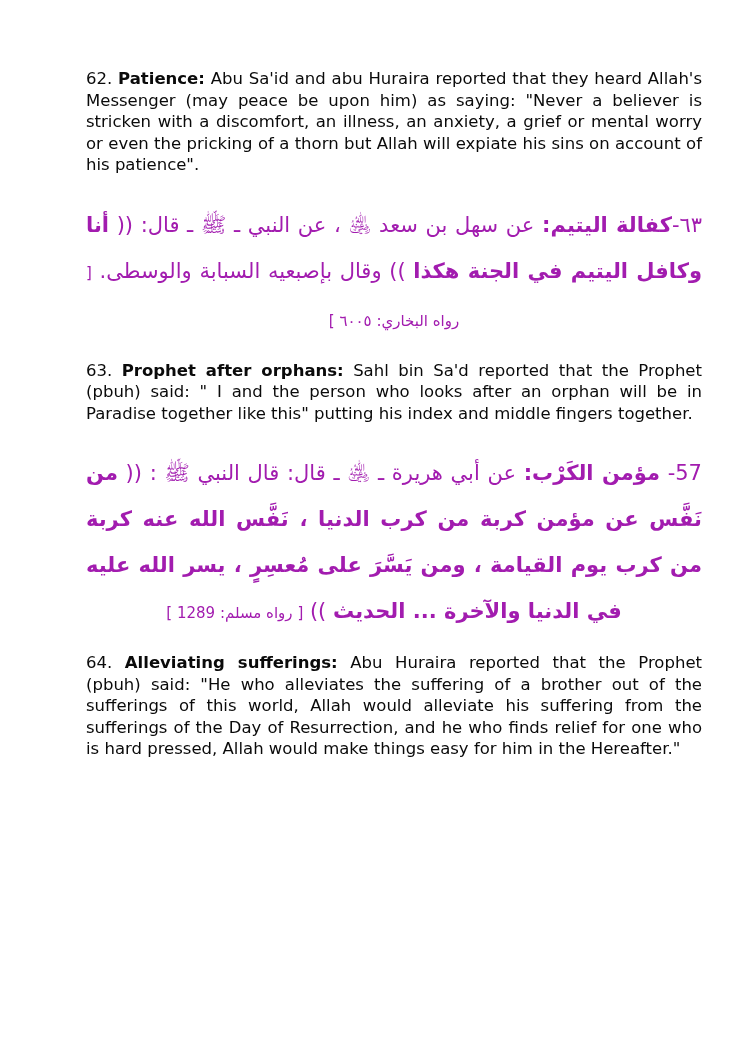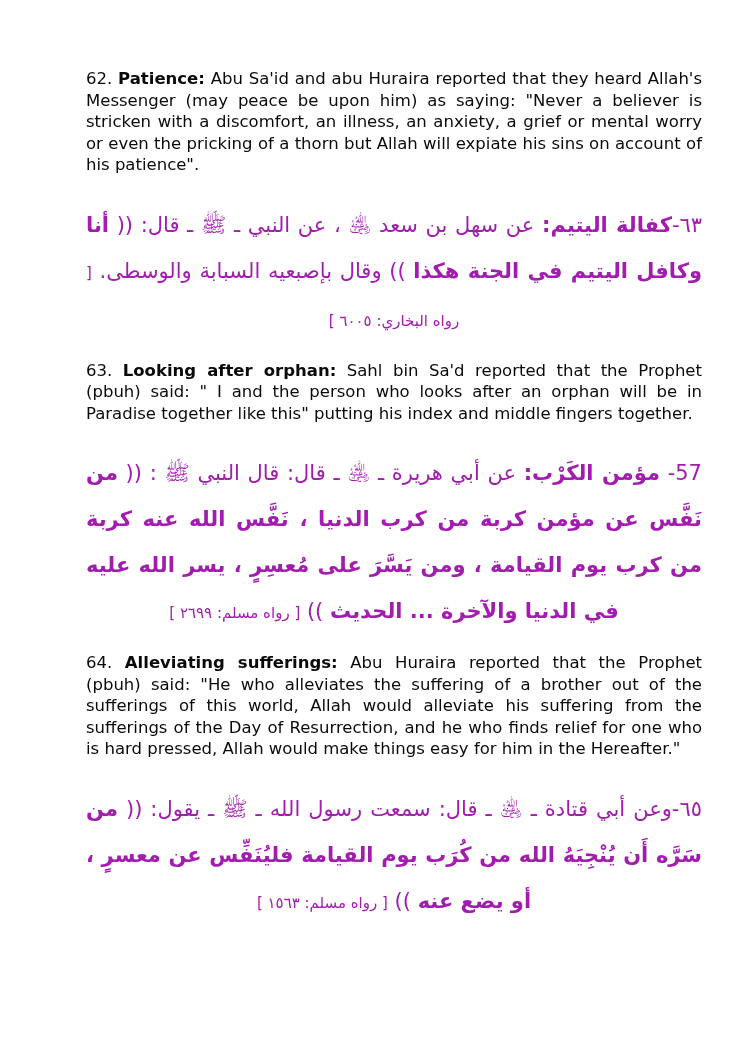--- a/index.html
+++ b/index.html
@@ -49,22 +49,21 @@
 </style>
 </head>
 <body>
 
 <div class="page">
 
   <p class="en"><span>62. </span><span class="hd">Patience:</span><span> Abu Sa'id and abu Huraira reported that they heard Allah's Messenger (may peace be upon him) as saying: "Never a believer is stricken with a discomfort, an illness, an anxiety, a grief or mental worry or even the pricking of a thorn but Allah will expiate his sins on account of his patience".</span></p>
 
   <p class="ar" dir="rtl" lang="ar"><span>٦٣-</span><b>كفالة اليتيم:</b><span> عن سهل بن سعد ﵁ ، عن النبي ـ ﷺ ـ قال: (( </span><b>أنا وكافل اليتيم في الجنة هكذا</b><span> )) وقال بإصبعيه السبابة والوسطى. </span><span class="ref">[ رواه البخاري: ٦٠٠٥ ]</span></p>
 
-  <p class="en"><span>63. </span><span class="hd">Looking after orphan:</span><span> Sahl bin Sa'd reported that the Prophet (pbuh) said: " I and the person who looks after an orphan will be in Paradise together like this" putting his index and middle fingers together.</span></p>
+  <p class="en"><span>63. </span><span class="hd">Prophet after orphans:</span><span> Sahl bin Sa'd reported that the Prophet (pbuh) said: " I and the person who looks after an orphan will be in Paradise together like this" putting his index and middle fingers together.</span></p>
 
-  <p class="ar" dir="rtl" lang="ar"><span>57- </span><b>مؤمن الكَرْب:</b><span> عن أبي هريرة ـ ﵁ ـ قال: قال النبي ﷺ : (( </span><b>من نَفَّس عن مؤمن كربة من كرب الدنيا ، نَفَّس الله عنه كربة من كرب يوم القيامة ، ومن يَسَّرَ على مُعسِرٍ ، يسر الله عليه في الدنيا والآخرة ... الحديث</b><span> )) </span><span class="ref">[ رواه مسلم: ٢٦٩٩ ]</span></p>
+  <p class="ar" dir="rtl" lang="ar"><span>57- </span><b>مؤمن الكَرْب:</b><span> عن أبي هريرة ـ ﵁ ـ قال: قال النبي ﷺ : (( </span><b>من نَفَّس عن مؤمن كربة من كرب الدنيا ، نَفَّس الله عنه كربة من كرب يوم القيامة ، ومن يَسَّرَ على مُعسِرٍ ، يسر الله عليه في الدنيا والآخرة ... الحديث</b><span> )) </span><span class="ref">[ رواه مسلم: 1289 ]</span></p>
 
   <p class="en"><span>64. </span><span class="hd">Alleviating sufferings:</span><span> Abu Huraira reported that the Prophet (pbuh) said: "He who alleviates the suffering of a brother out of the sufferings of this world, Allah would alleviate his suffering from the sufferings of the Day of Resurrection, and he who finds relief for one who is hard pressed, Allah would make things easy for him in the Hereafter."</span></p>
 
-  <p class="ar" dir="rtl" lang="ar"><span>٦٥-</span><span>وعن أبي قتادة ـ ﵁ ـ قال: سمعت رسول الله ـ ﷺ ـ يقول: (( </span><b>من سَرَّه أَن يُنْجِيَهُ الله من كُرَب يوم القيامة فليُنَفِّس عن معسرٍ ، أو يضع عنه</b><span> )) </span><span class="ref">[ رواه مسلم: ١٥٦٣ ]</span></p>
 
 
 </div>
 
 </body></html>

